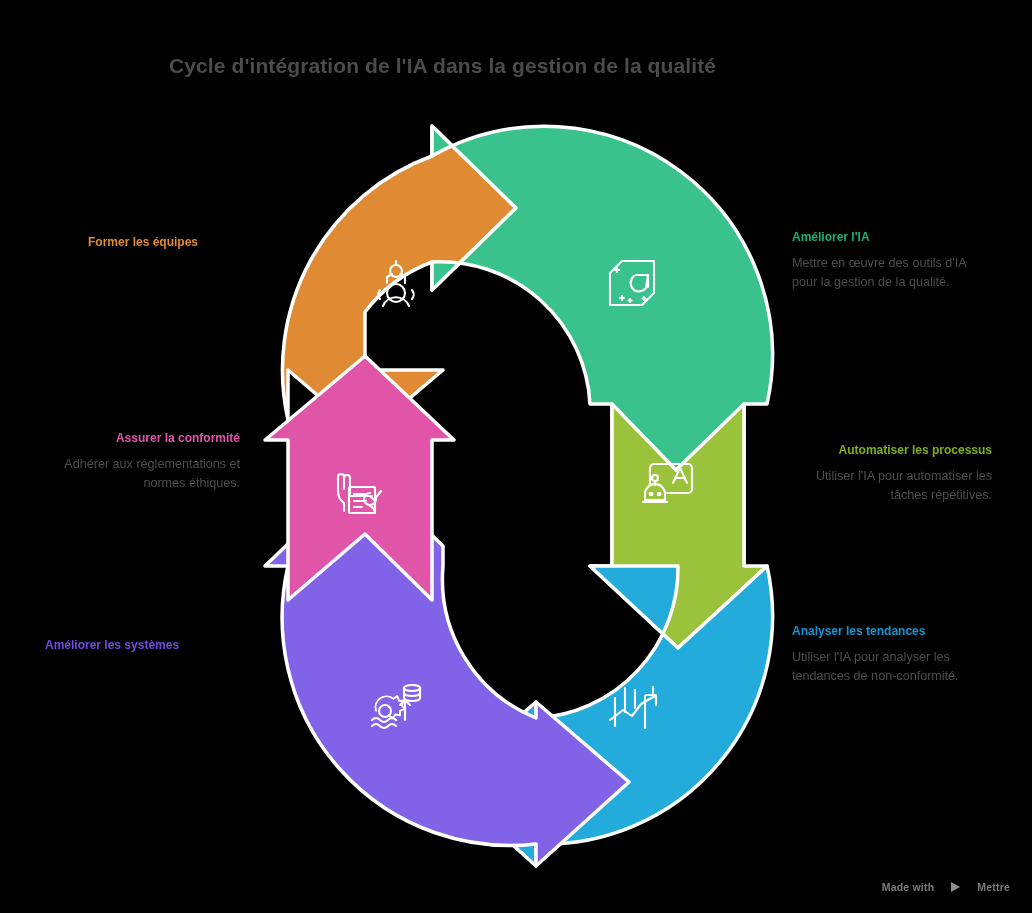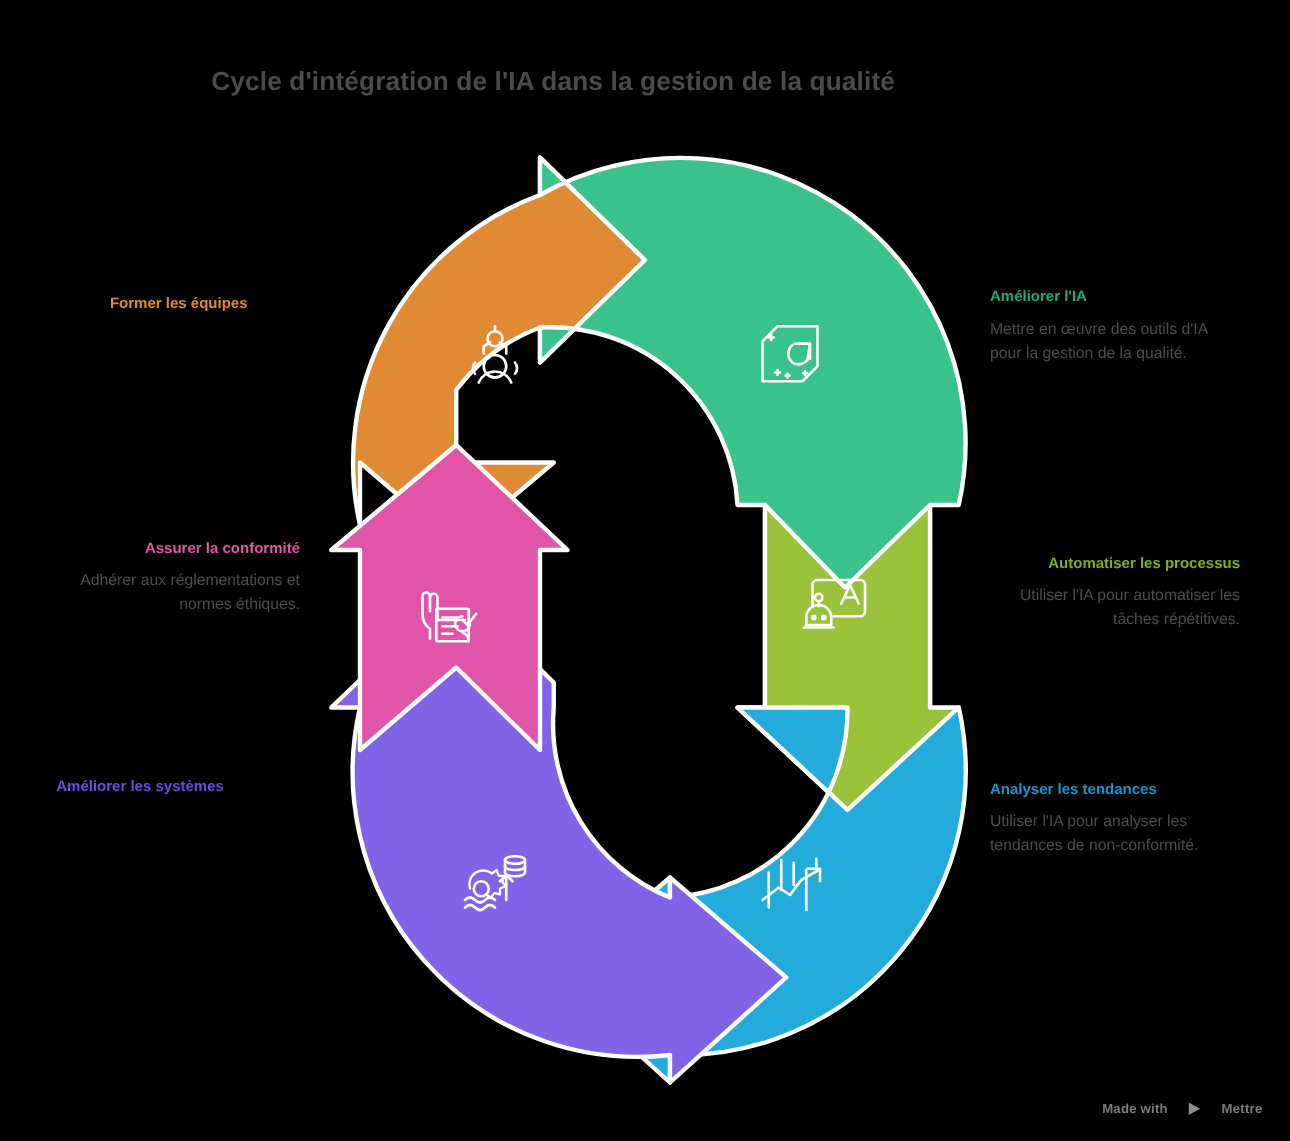--- a/index.html
+++ b/index.html
@@ -49,21 +49,21 @@
     color: #4d4d4d;
     line-height: 1.49;
     margin: 0;
   }
 
   
   #block-former       { left: 43px;  top: 234px; text-align: center; }
   #block-conformite   { left: 40px;  top: 430px; text-align: right; }
   #block-ameliorer    { left: 45px;  top: 621px; text-align: left; }
   #block-conformite .block-title { text-align: right; }
-  #block-ameliorer .block-title  { text-align: left; }
+  #block-ameliorer .block-title  { text-align: left; margin-top: 16px; }
 
   
   #block-integrer     { left: 792px; top: 229px; text-align: left; }
   #block-automatiser  { left: 792px; top: 430px; text-align: right; margin-top: 12px; }
   #block-analyser     { left: 792px; top: 623px; text-align: left; width: 205px; }
 
   #napkin-badge {
     position: absolute;
     right: 22px;
     bottom: 20px;

